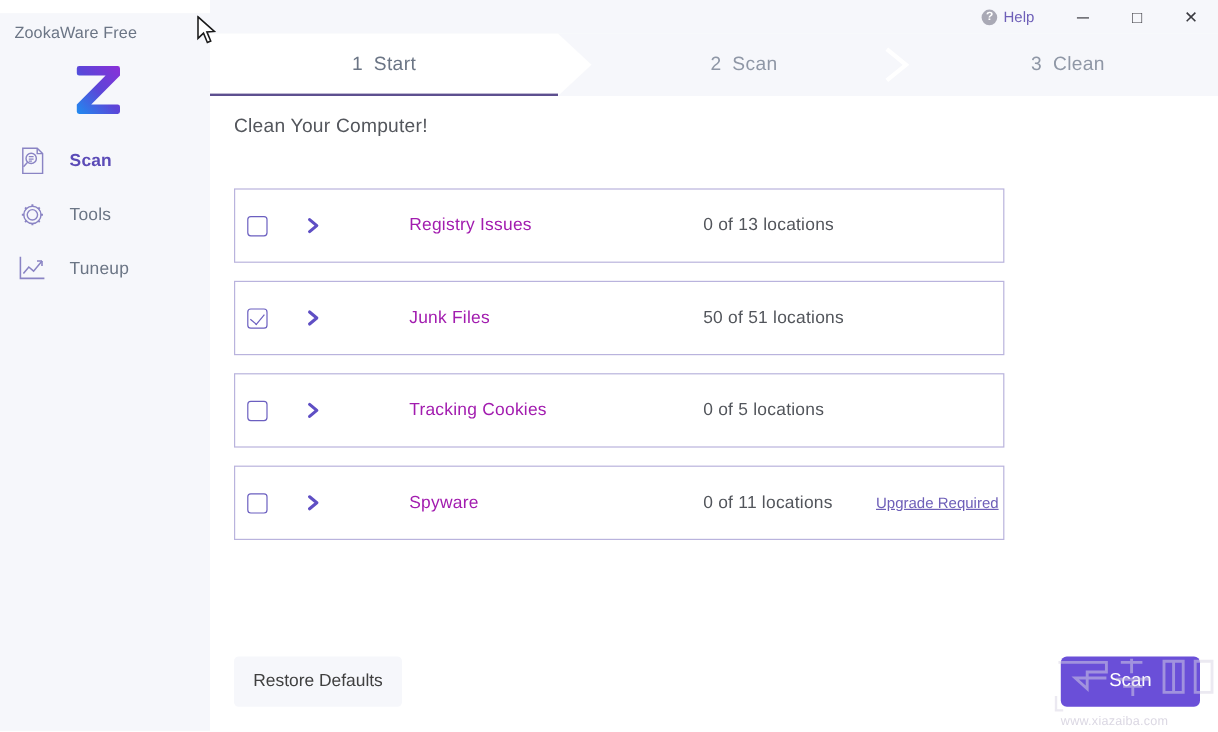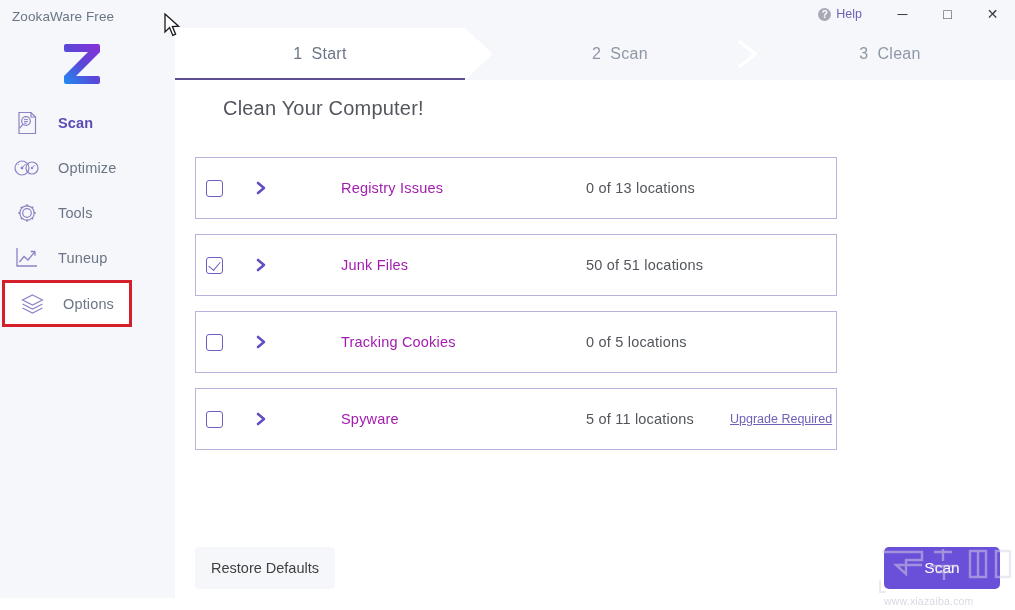--- a/index.html
+++ b/index.html
@@ -10,21 +10,21 @@
     background: #ffffff;
   }
   #app {
     position: relative;
     width: 1015px; height: 610px;
     background: #ffffff;
   }
 
   
   #sidebar {
-    position: absolute; left: 0; top: 0;
+    position: absolute; left: 0; top: 11px;
     width: 175px; height: 598px;
     background: #f6f7fb;
   }
   .brand-title {
     position: absolute; left: 12px; top: 9px;
     font-size: 13.5px; color: #6b7585; letter-spacing: .1px;
   }
   .logo-wrap {
     position: absolute; left: 58px; top: 38px;
     width: 48px; height: 50px;
@@ -128,21 +128,21 @@
   #tab3 { left: 590px; width: 250px; }
 
   
   #main {
     position: absolute; left: 175px; top: 80px;
     width: 840px; height: 530px;
     background: #ffffff;
   }
   .page-title {
     position: absolute; left: 20px; top: 17px;
-    font-size: 20px; color: #53565c; letter-spacing: .2px; margin-left: 28px;
+    font-size: 16px; color: #53565c; letter-spacing: .2px;
   }
   .cards {
     position: absolute; left: 20px; top: 77px;
     width: 642px;
   }
   .card {
     position: relative;
     width: 642px; height: 62px;
     border: 1px solid #b9b3dd;
     background: #ffffff;
@@ -257,34 +257,20 @@
             <path d="M3 1.5 h12 l4.5 4.5 v16.5 h-16.5 z"></path>
             <path d="M15 1.5 v4.5 h4.5"></path>
             <circle cx="10" cy="10" r="4.3"></circle>
             <path d="M7 13.3 L3.6 17"></path>
             <path d="M8 8.6 h4 M8 10.6 h4 M8 12.2 h2.6" stroke-width="1"></path>
           </svg>
         </span>
         <span class="nav-label">Scan</span>
       </div>
 
-      <div class="nav-item">
-        <span class="nav-icon">
-          <svg width="26" height="20" viewBox="0 0 26 20" fill="none" stroke="#8a84c4" stroke-width="1.2">
-            <circle cx="8" cy="10" r="7"></circle>
-            <circle cx="18" cy="10" r="6"></circle>
-            <circle cx="8" cy="10" r="1.4" fill="#8a84c4" stroke="none"></circle>
-            <circle cx="18" cy="10" r="1.2" fill="#8a84c4" stroke="none"></circle>
-            <path d="M8 10 L11 6.5" stroke-width="1"></path>
-            <path d="M18 10 L20.5 7.2" stroke-width="1"></path>
-            <path d="M4 6 l0.8 0.8 M12 6 l-0.8 0.8" stroke-width="0.9"></path>
-          </svg>
-        </span>
-        <span class="nav-label">Optimize</span>
-      </div>
 
       <div class="nav-item">
         <span class="nav-icon">
           <svg width="24" height="24" viewBox="0 0 24 24" fill="none" stroke="#8a84c4" stroke-width="1.2">
             <circle cx="12" cy="12" r="4.3"></circle>
             <circle cx="12" cy="12" r="7.2"></circle>
             <g stroke-width="1.6">
               <path d="M12 3.2 v2"></path>
                 <path d="M12 18.8 v2"></path>
               <path d="M3.2 12 h2"></path>
@@ -303,30 +289,20 @@
         <span class="nav-icon">
           <svg width="24" height="22" viewBox="0 0 24 22" fill="none" stroke="#8a84c4" stroke-width="1.3">
             <path d="M2 1 V19 H22"></path>
             <path d="M4.5 15 L9 9.5 L13 13 L20 4.5"></path>
             <path d="M20 4.5 h-4.2 M20 4.5 v4.2"></path>
           </svg>
         </span>
         <span class="nav-label">Tuneup</span>
       </div>
 
-      <div class="nav-item boxed">
-        <span class="nav-icon">
-          <svg width="25" height="22" viewBox="0 0 25 22" fill="none" stroke="#8a84c4" stroke-width="1.2">
-            <path d="M12.5 2 L22.5 7 L12.5 12 L2.5 7 z"></path>
-            <path d="M2.5 11 L12.5 16 L22.5 11"></path>
-            <path d="M2.5 15 L12.5 20 L22.5 15"></path>
-          </svg>
-        </span>
-        <span class="nav-label">Options</span>
-      </div>
 
 
     </div>
   </div>
 
   <div id="topbar">
     <div class="winbtns">
       <div class="help-btn">
         <span class="help-circle">?</span>
         <span class="help-text">Help</span>
@@ -406,21 +382,21 @@
       </div>
 
       <div class="card">
         <span class="cb"></span>
         <span class="expand">
           <svg width="16" height="16" viewBox="0 0 16 16" fill="none" stroke="#5f4fc4" stroke-width="2.6" stroke-linecap="round" stroke-linejoin="round">
             <path d="M5 3 L11 8 L5 13"></path>
           </svg>
         </span>
         <span class="card-name">Spyware</span>
-        <span class="card-count">5 of 11 locations</span>
+        <span class="card-count">0 of 11 locations</span>
         <span class="card-upgrade">Upgrade Required</span>
       </div>
 
     </div>
 
     <button class="btn-restore">Restore Defaults</button>
     <button class="btn-scan">Scan</button>
   </div>
 
   <div id="watermark">

